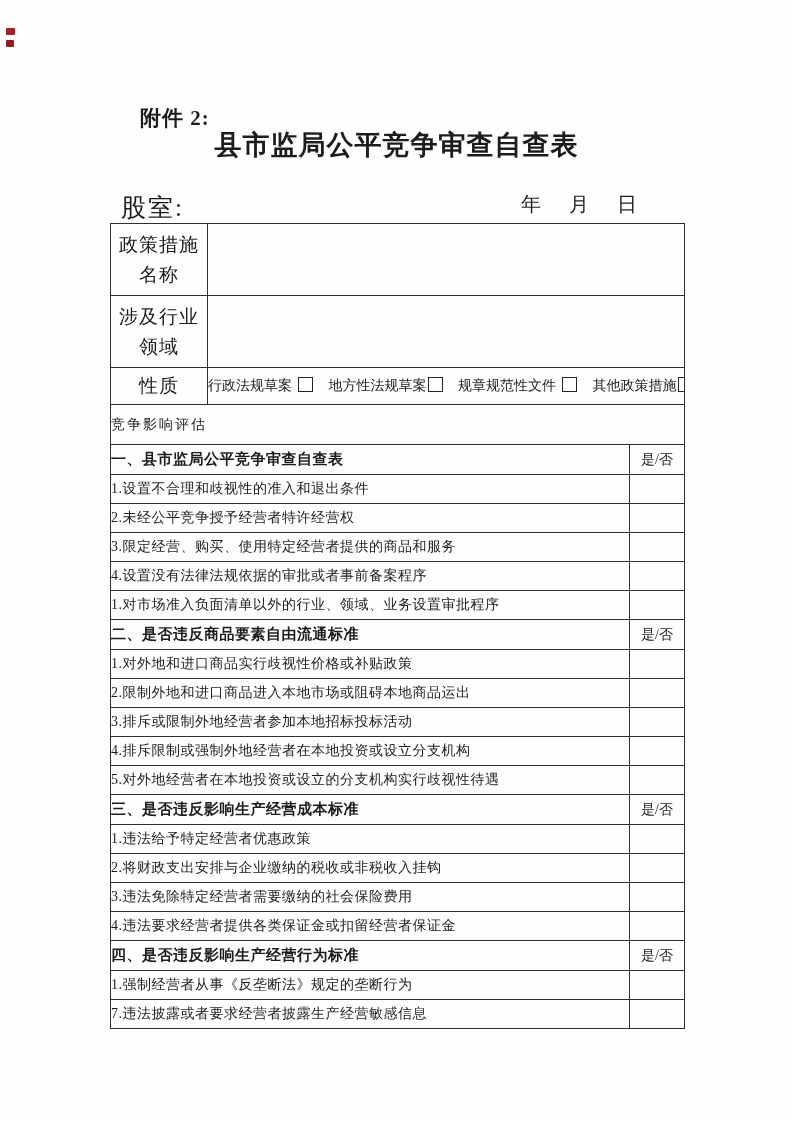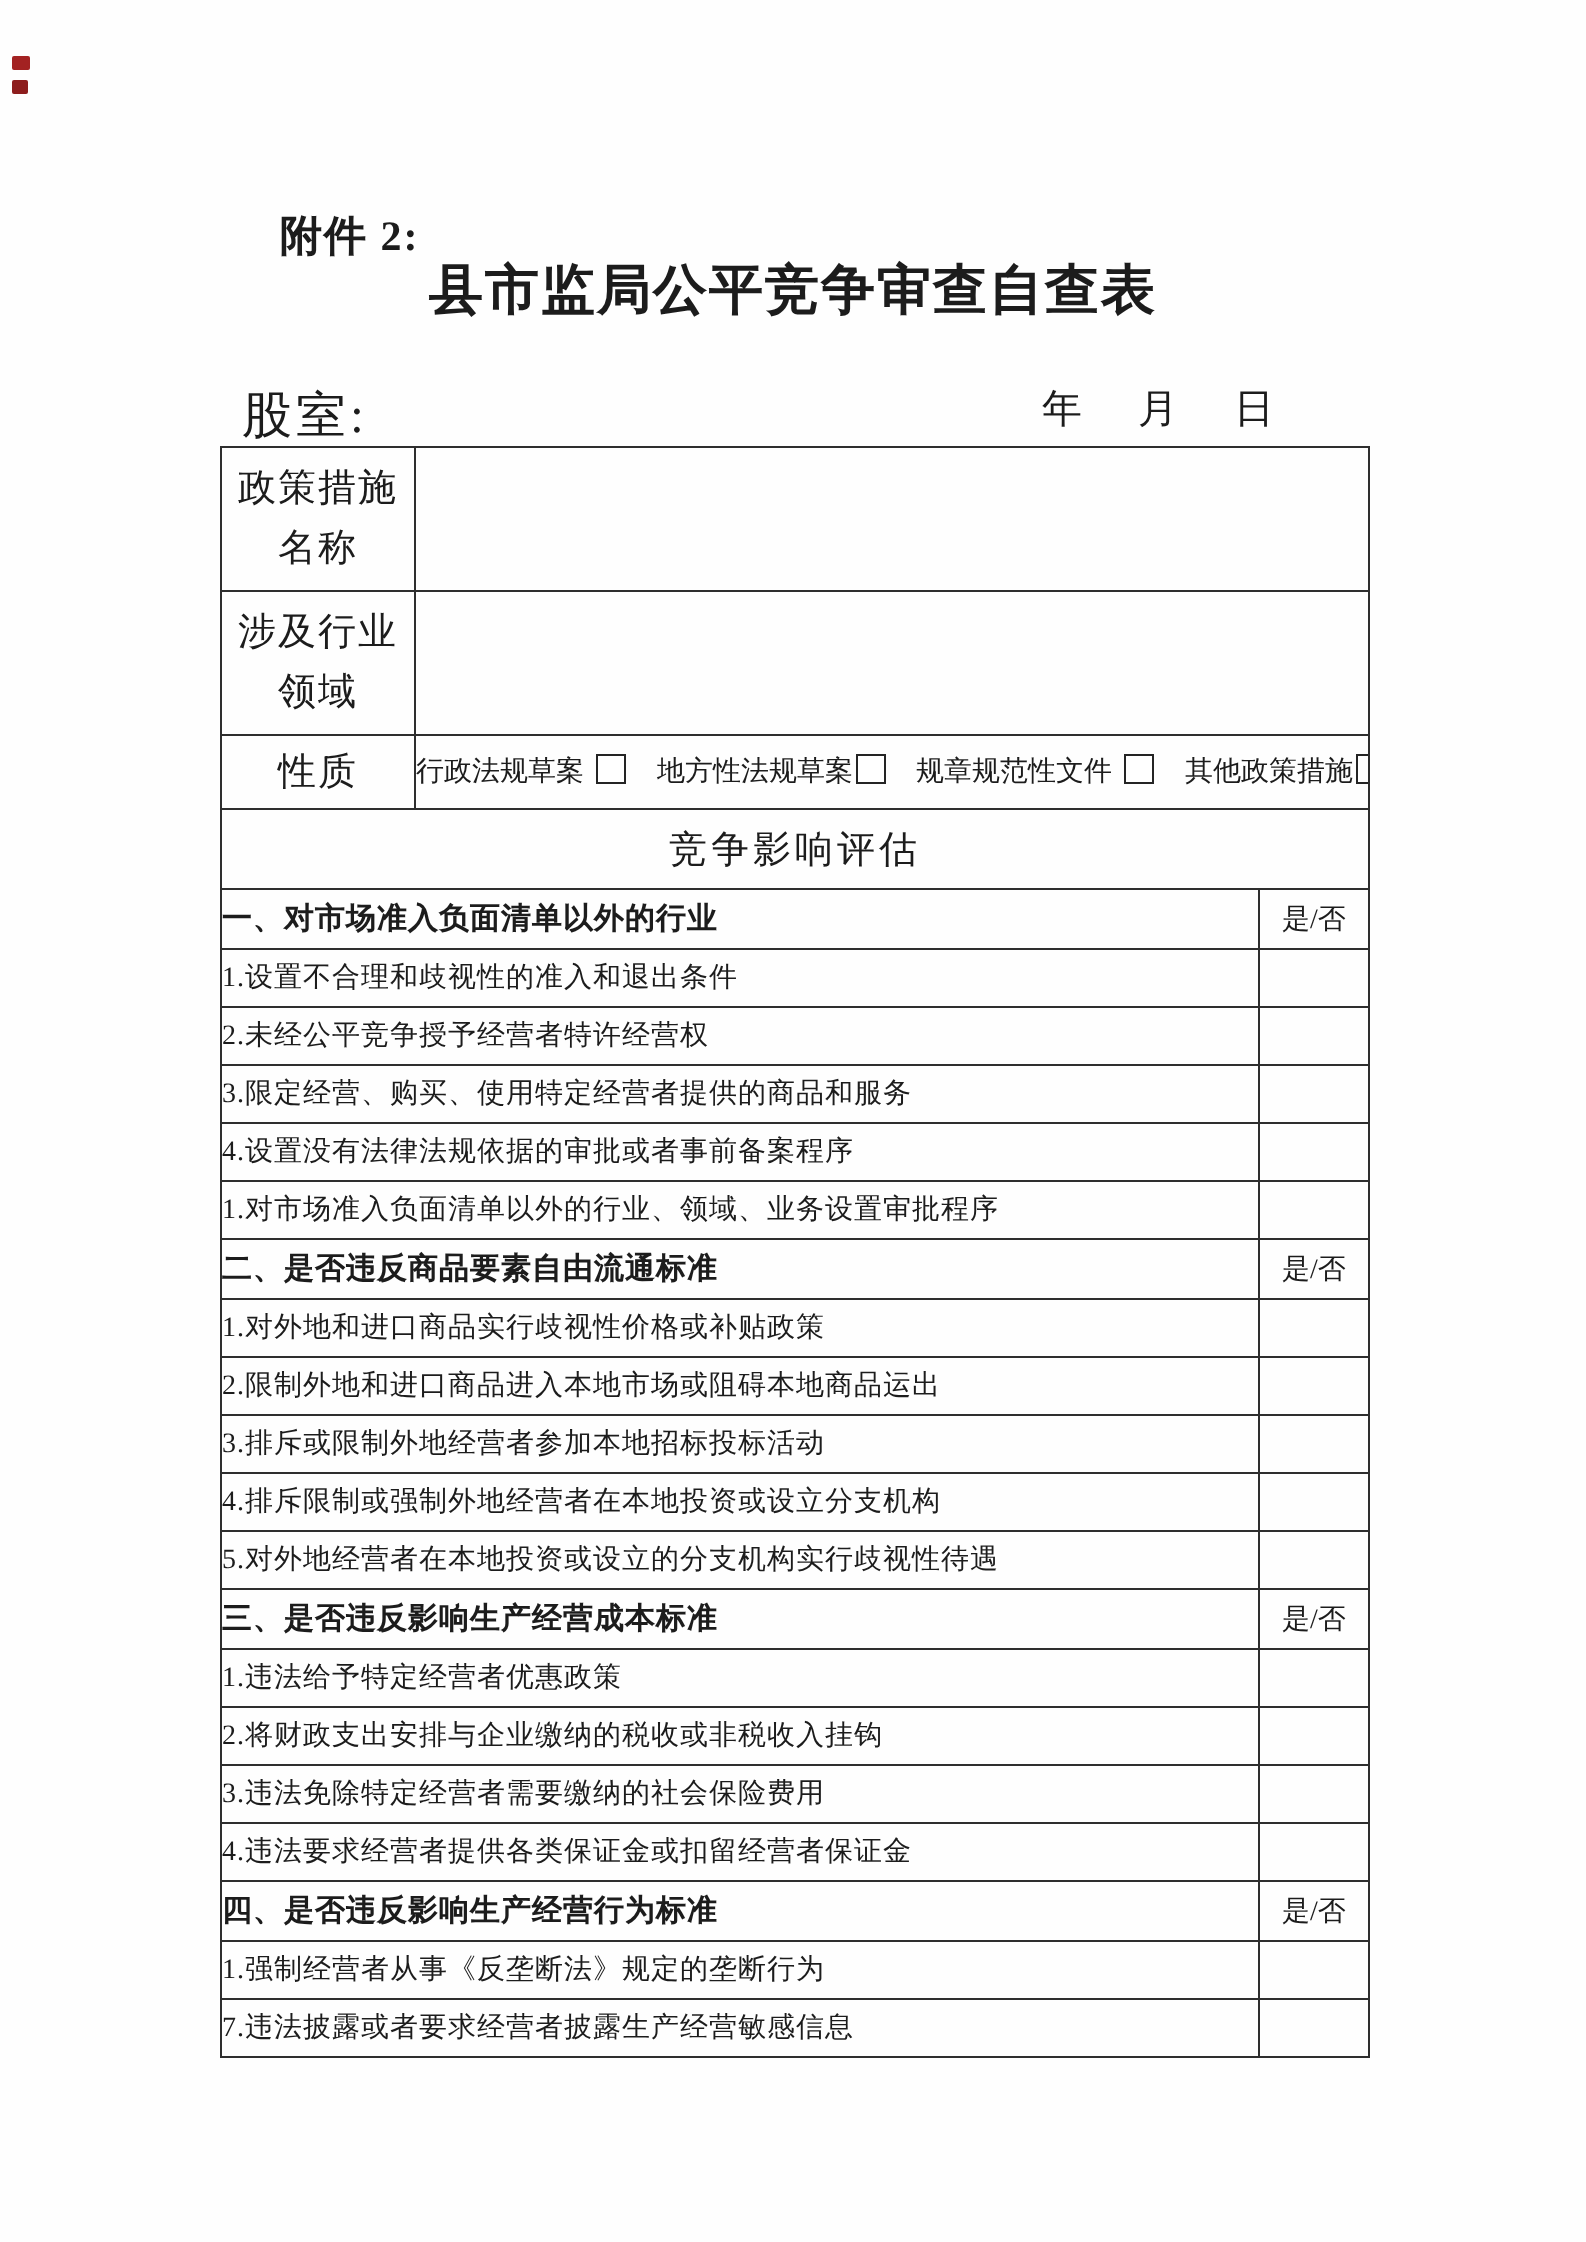--- a/index.html
+++ b/index.html
@@ -58,21 +58,21 @@
   td.options-cell { font-size: 14px; padding-left: 8px; white-space: nowrap; }
   .opt { margin-right: 12px; }
   .cb {
     display: inline-block; width: 13px; height: 13px;
     border: 1.5px solid #242424; vertical-align: -2px; background: #fff;
   }
   .opt.sp .cb { margin-left: 6px; }
   .opt.tight .cb { margin-left: 1px; }
 
   td.eval-header-cell {
-    text-align: center; font-size: 19px; letter-spacing: 2px; font-weight: 400;
+    font-size: 14px; letter-spacing: 2px; font-weight: 400;
   }
   td.section-cell {
     font-family: "Liberation Sans", "DejaVu Sans", sans-serif;
     font-weight: 700; font-size: 15px; padding-left: 6px; letter-spacing: 0.5px;
   }
   td.yn-cell { text-align: center; font-size: 14px; }
   td.item-cell { font-size: 14px; padding-left: 6px; letter-spacing: 0.5px; }
   td.value-cell, td.ans-cell { background: #fefefe; }
 </style>
 </head>
@@ -127,21 +127,21 @@
         <span class="opt sp"><span>规章规范性文件</span><span class="cb"></span></span>
         <span class="opt tight"><span>其他政策措施</span><span class="cb"></span></span>
       </td>
     </tr>
 
     <tr class="r-evalhdr">
       <td class="eval-header-cell" colspan="3">竞争影响评估</td>
     </tr>
 
     <tr class="r-section">
-      <td class="section-cell" colspan="2">一、对市场准入负面清单以外的行业</td>
+      <td class="section-cell" colspan="2">一、县市监局公平竞争审查自查表</td>
       <td class="yn-cell">是/否</td>
     </tr>
     <tr class="r-item">
       <td class="item-cell" colspan="2">1.设置不合理和歧视性的准入和退出条件</td>
       <td class="ans-cell"></td>
     </tr>
     <tr class="r-item">
       <td class="item-cell" colspan="2">2.未经公平竞争授予经营者特许经营权</td>
       <td class="ans-cell"></td>
     </tr>

